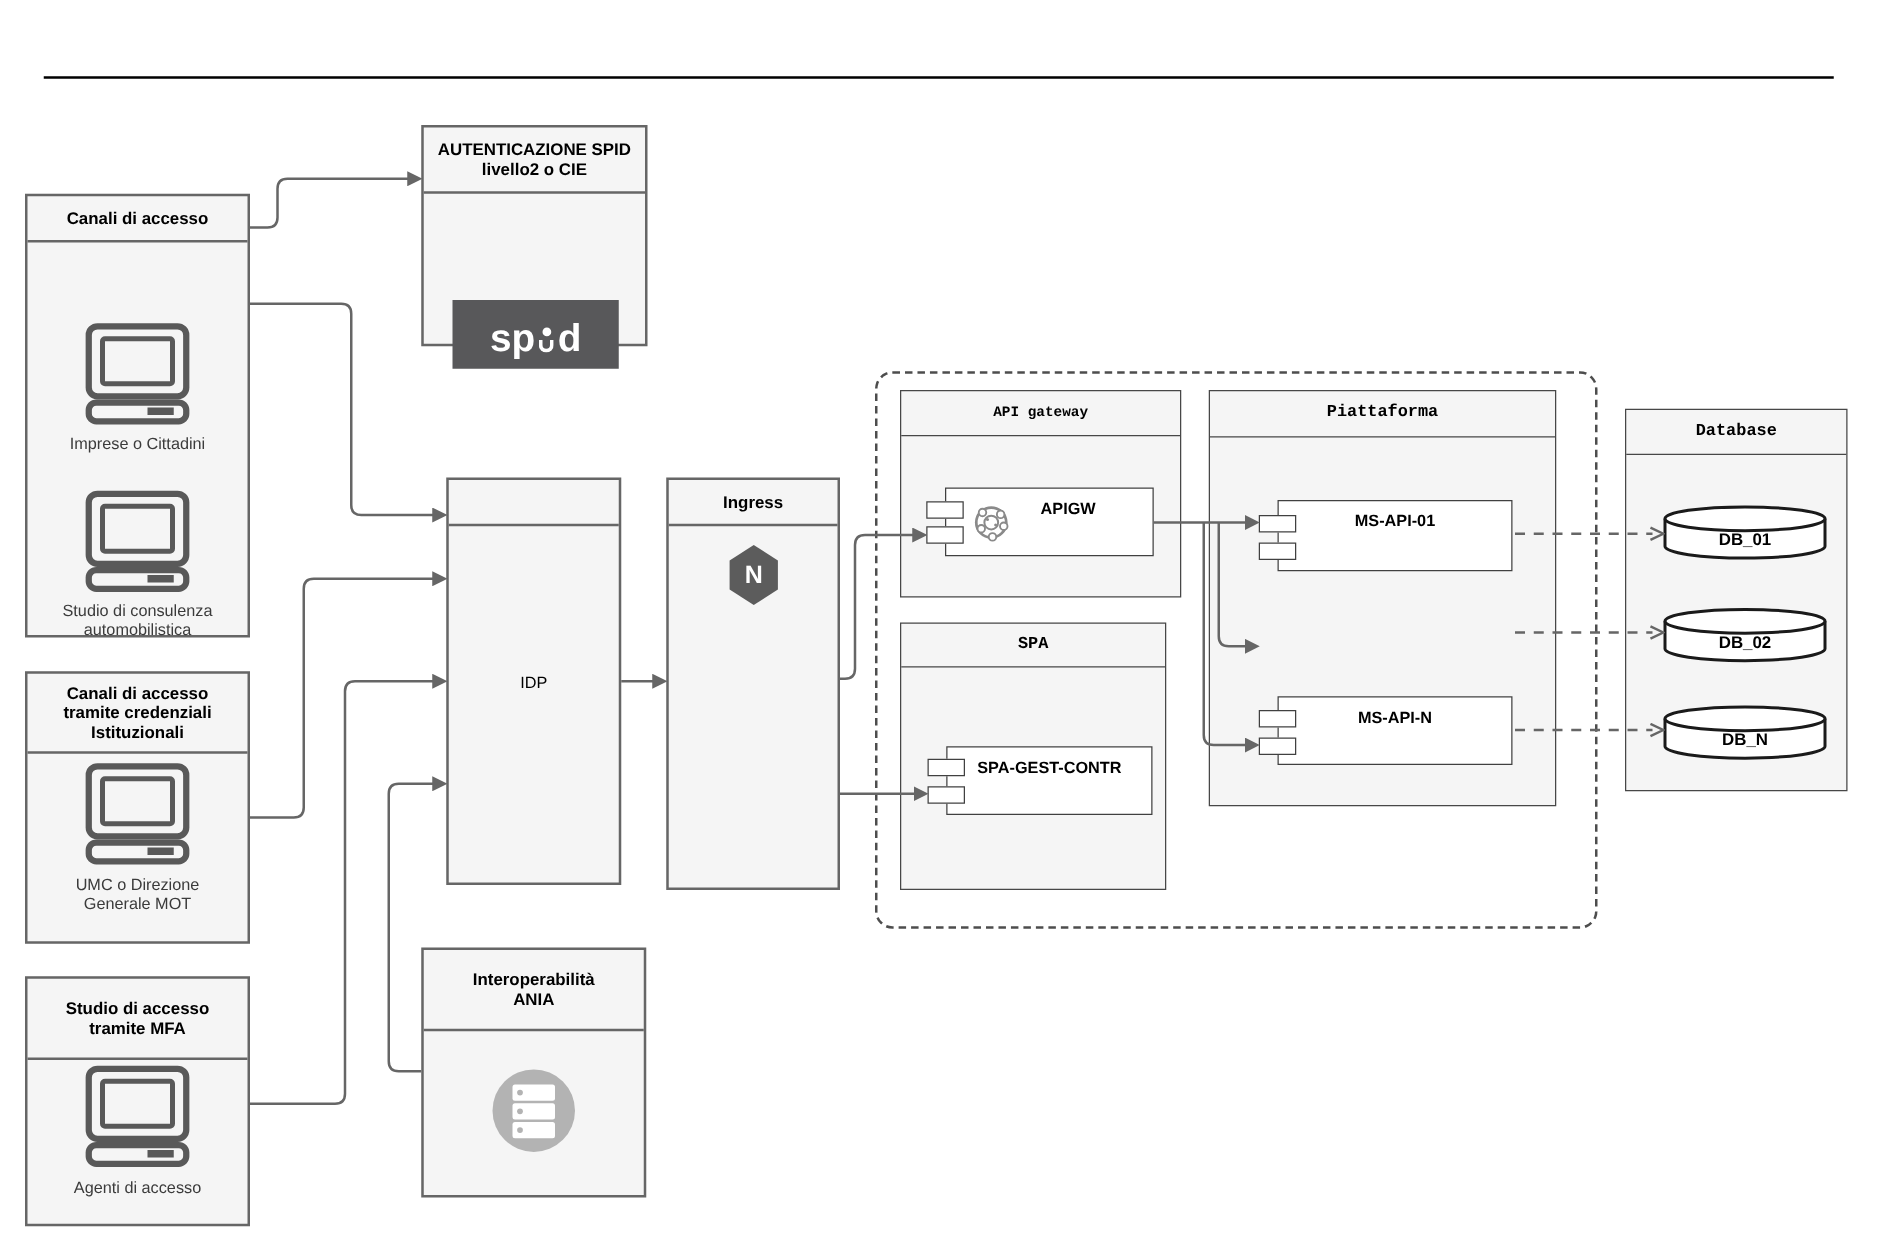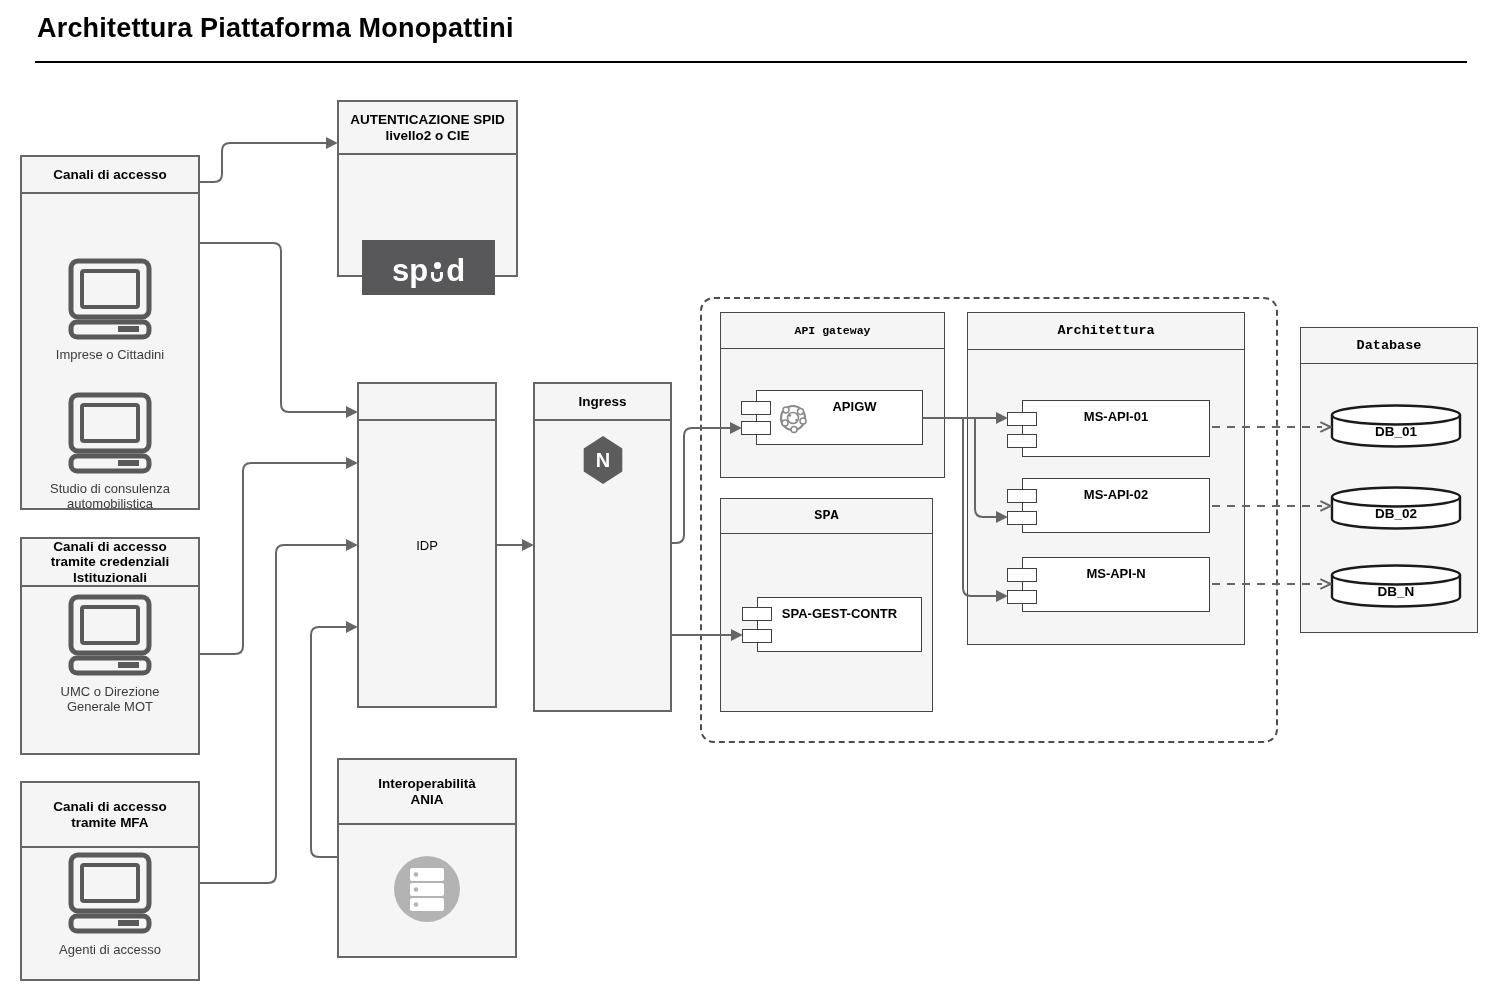--- a/index.html
+++ b/index.html
@@ -43,21 +43,20 @@
   .spid-i .bowl{width:12px;height:10px;border:3.5px solid #fff;border-top:none;border-radius:0 0 8px 8px;box-sizing:border-box;}
 
   .cyl{position:absolute;z-index:3;}
   svg.connectors{position:absolute;left:0;top:0;z-index:5;pointer-events:none;}
 </style>
 </head>
 <body>
 
 <div class="stage">
 
-  <div class="page-title">Architettura Piattaforma Monopattini</div>
   <div class="title-rule"></div>
 
   <div class="dashed-zone"></div>
 
   <div class="frame" style="left:20px;top:155px;width:180px;height:355px;">
     <div class="frame-header" style="height:37px;">Canali di accesso</div>
     <div class="frame-body" style="height:314px;">
       <div class="pc" style="top:64px;">
         <svg width="84" height="82" viewBox="0 0 84 82">
             <rect x="3" y="3" width="78" height="56" rx="7" fill="none" stroke="#595959" stroke-width="5"></rect>
@@ -73,39 +72,39 @@
             <rect x="14" y="13" width="56" height="36" rx="2" fill="none" stroke="#595959" stroke-width="4"></rect>
             <rect x="3" y="64" width="78" height="15" rx="6" fill="none" stroke="#595959" stroke-width="5"></rect>
             <rect x="50" y="68" width="21" height="6" fill="#595959"></rect>
           </svg>
       </div>
       <div class="caption" style="top:288px;left:50%;transform:translateX(-50%);max-width:150px;">Studio di consulenza automobilistica</div>
     </div>
   </div>
 
   <div class="frame" style="left:20px;top:537px;width:180px;height:218px;">
-    <div class="frame-header" style="height:48px;">
+    <div class="frame-header" style="height:64px;">
       <div style="max-width:132px;">Canali di accesso tramite credenziali Istituzionali</div>
     </div>
     <div class="frame-body" style="height:150px;padding-left:18px;">
       <div class="pc" style="top:7px;">
         <svg width="84" height="82" viewBox="0 0 84 82">
             <rect x="3" y="3" width="78" height="56" rx="7" fill="none" stroke="#595959" stroke-width="5"></rect>
             <rect x="14" y="13" width="56" height="36" rx="2" fill="none" stroke="#595959" stroke-width="4"></rect>
             <rect x="3" y="64" width="78" height="15" rx="6" fill="none" stroke="#595959" stroke-width="5"></rect>
             <rect x="50" y="68" width="21" height="6" fill="#595959"></rect>
           </svg>
       </div>
       <div class="caption" style="top:98px;left:50%;transform:translateX(-50%);max-width:130px;">UMC o Direzione Generale MOT</div>
     </div>
   </div>
 
   <div class="frame" style="left:20px;top:781px;width:180px;height:200px;">
     <div class="frame-header" style="height:65px;">
-      <div style="max-width:132px;">Canali di accesso tramite MFA</div>
+      <div style="max-width:132px;">Studio di accesso tramite MFA</div>
     </div>
     <div class="frame-body" style="height:131px;">
       <div class="pc" style="top:4px;">
         <svg width="84" height="82" viewBox="0 0 84 82">
             <rect x="3" y="3" width="78" height="56" rx="7" fill="none" stroke="#595959" stroke-width="5"></rect>
             <rect x="14" y="13" width="56" height="36" rx="2" fill="none" stroke="#595959" stroke-width="4"></rect>
             <rect x="3" y="64" width="78" height="15" rx="6" fill="none" stroke="#595959" stroke-width="5"></rect>
             <rect x="50" y="68" width="21" height="6" fill="#595959"></rect>
           </svg>
       </div>
@@ -193,31 +192,26 @@
   <div class="frame thin" style="left:720px;top:498px;width:213px;height:214px;">
     <div class="frame-header" style="height:35px;">SPA</div>
   </div>
   <div class="comp" style="left:757px;top:597px;width:165px;height:55px;">
     <div class="tab" style="top:9px;"></div>
     <div class="tab" style="top:31px;"></div>
     <div class="comp-label">SPA-GEST-CONTR</div>
   </div>
 
   <div class="frame thin" style="left:967px;top:312px;width:278px;height:333px;">
-    <div class="frame-header" style="height:37px;">Architettura</div>
+    <div class="frame-header" style="height:37px;">Piattaforma</div>
   </div>
   <div class="comp" style="left:1022px;top:400px;width:188px;height:57px;">
     <div class="tab" style="top:11px;"></div>
     <div class="tab" style="top:33px;"></div>
     <div class="comp-label">MS-API-01</div>
-  </div>
-  <div class="comp" style="left:1022px;top:478px;width:188px;height:55px;">
-    <div class="tab" style="top:10px;"></div>
-    <div class="tab" style="top:32px;"></div>
-    <div class="comp-label">MS-API-02</div>
   </div>
   <div class="comp" style="left:1022px;top:557px;width:188px;height:55px;">
     <div class="tab" style="top:10px;"></div>
     <div class="tab" style="top:32px;"></div>
     <div class="comp-label">MS-API-N</div>
   </div>
 
   <div class="frame thin" style="left:1300px;top:327px;width:178px;height:306px;">
     <div class="frame-header" style="height:36px;">Database</div>
   </div>

